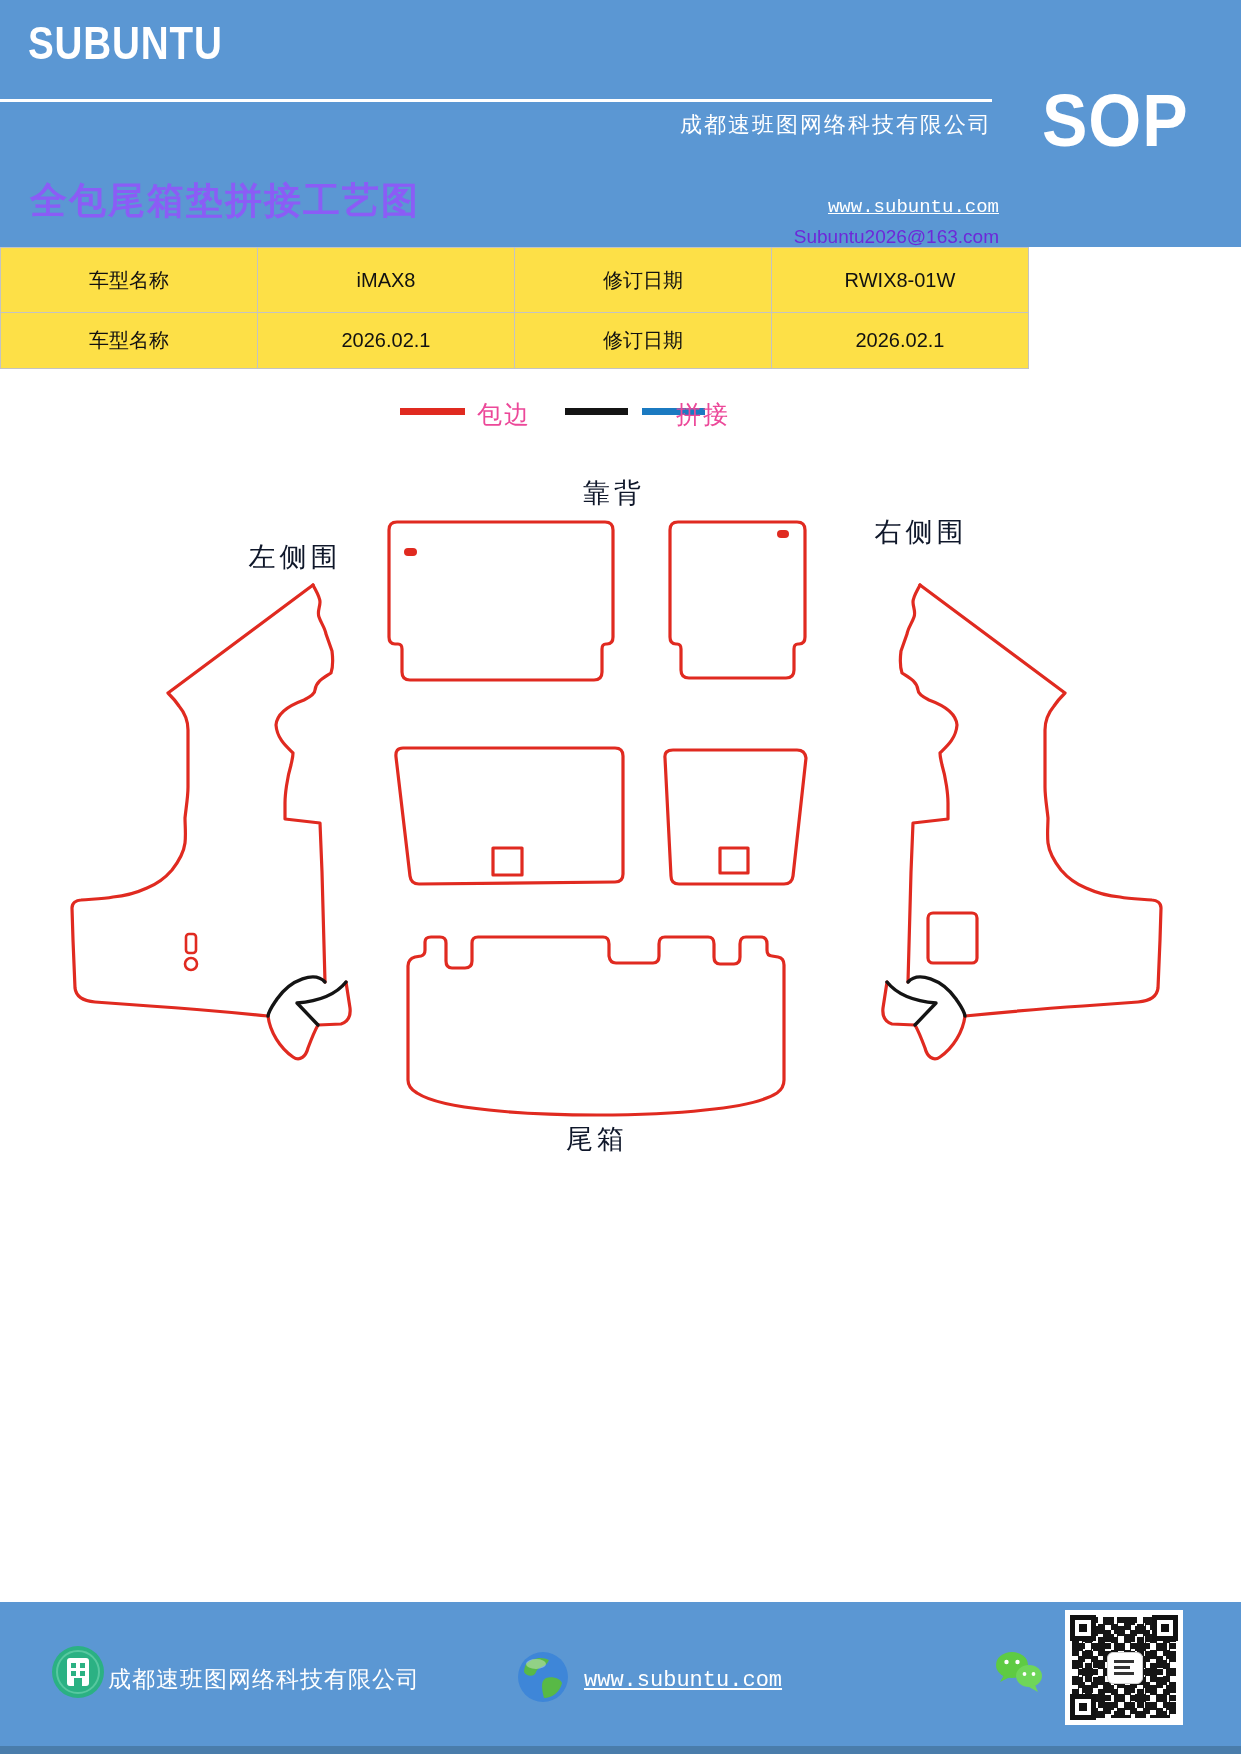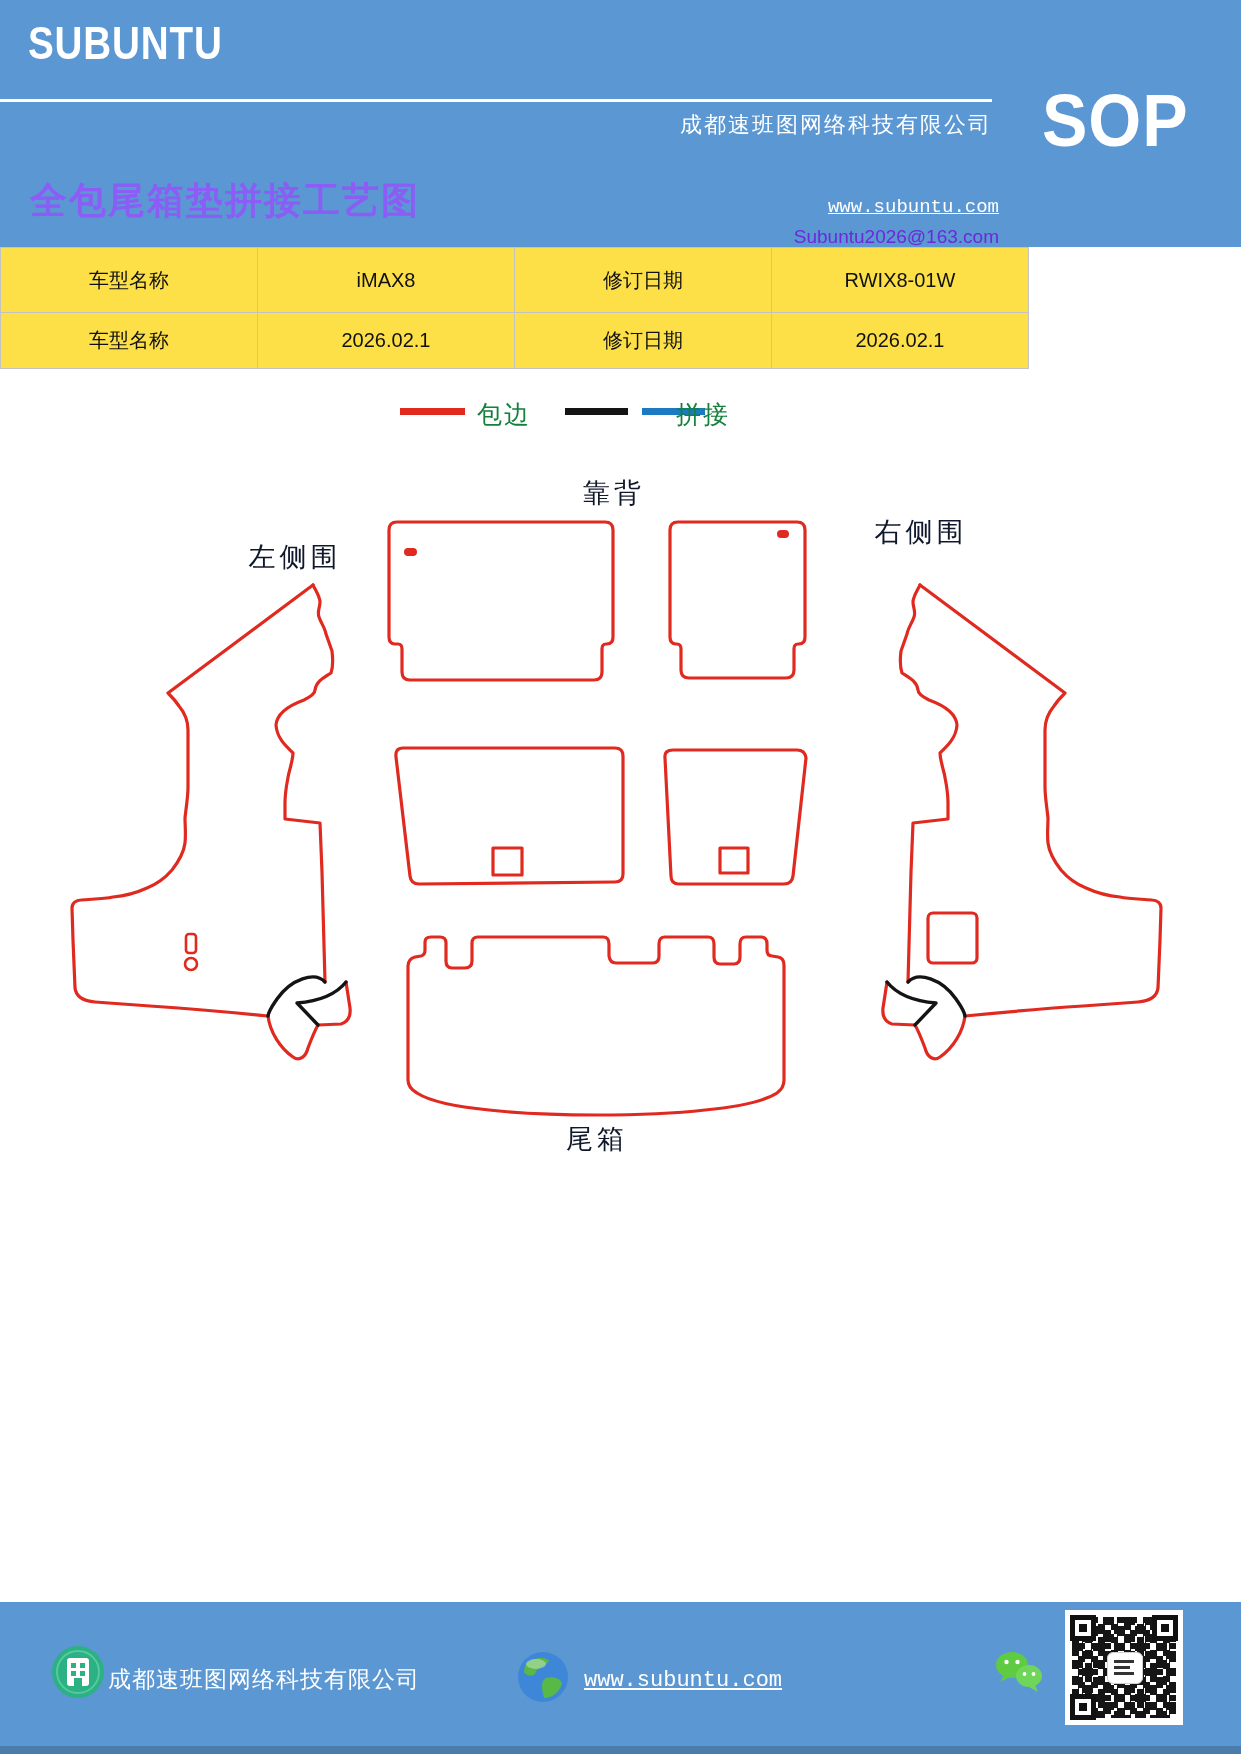--- a/index.html
+++ b/index.html
@@ -26,21 +26,21 @@
               table-layout:fixed;background:#fde047;}
   .info-table td{border:1px solid #c3c3c3;text-align:center;vertical-align:middle;
                  font-size:20px;color:#111;}
   .info-table tr:first-child td{height:62px;}
   .info-table tr:last-child td{height:53px;}
   
   .legend-swatch{top:408px;height:7px;}
   .sw-red{left:400px;width:65px;background:#e02a20;}
   .sw-black{left:565px;width:63px;background:#141414;}
   .sw-blue{left:642px;width:63px;background:#1b7ac1;}
-  .legend-label{top:398px;font-size:25px;color:#15803d;letter-spacing:2px;}
+  .legend-label{top:398px;font-size:25px;color:#ec4899;letter-spacing:2px;}
   .lg-edge{left:477px;}
   .lg-splice{left:676px;}
   
   .diag-label{font-size:27px;color:#0f172a;letter-spacing:4px;transform:translate(-50%,-50%);}
   
   .footer{left:0;top:1602px;width:1241px;height:152px;background:#5b97d3;}
   .footer-strip{left:0;top:1746px;width:1241px;height:8px;background:#4a7dab;}
   .ft-company{left:108px;top:1664px;color:#fff;font-size:23px;
               font-family:"Liberation Serif", serif;letter-spacing:1px;}
   .ft-site{left:584px;top:1668px;color:#fff;font-size:22px;

